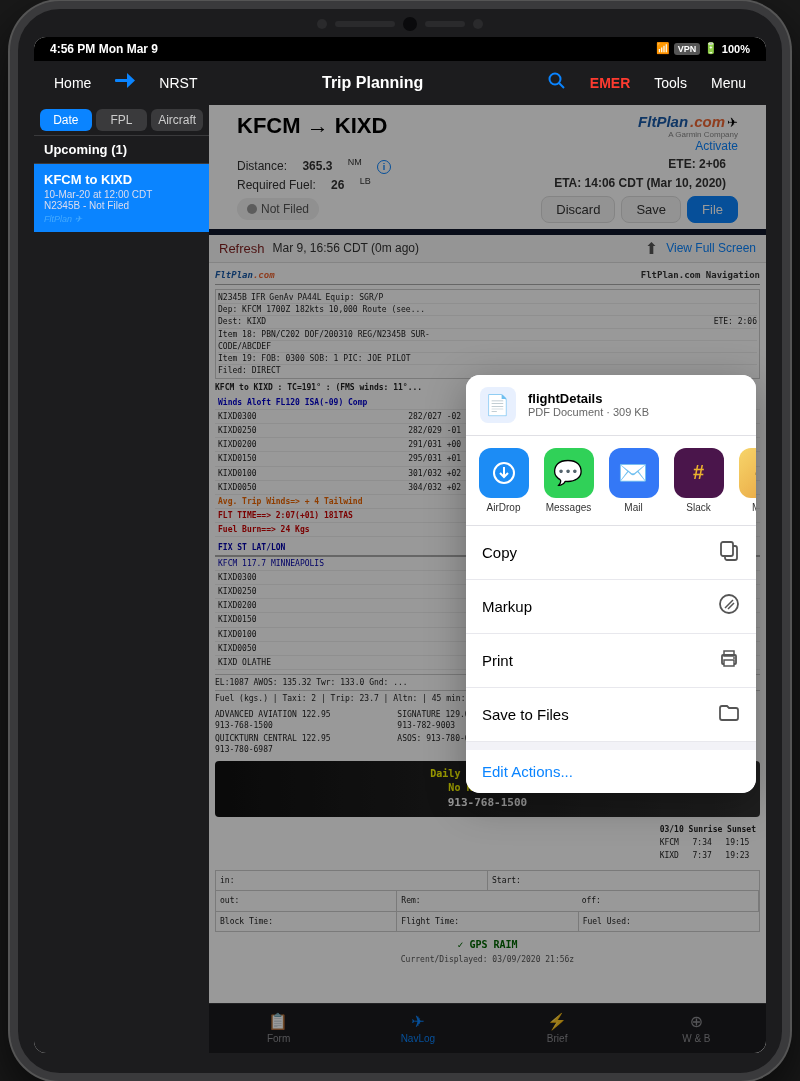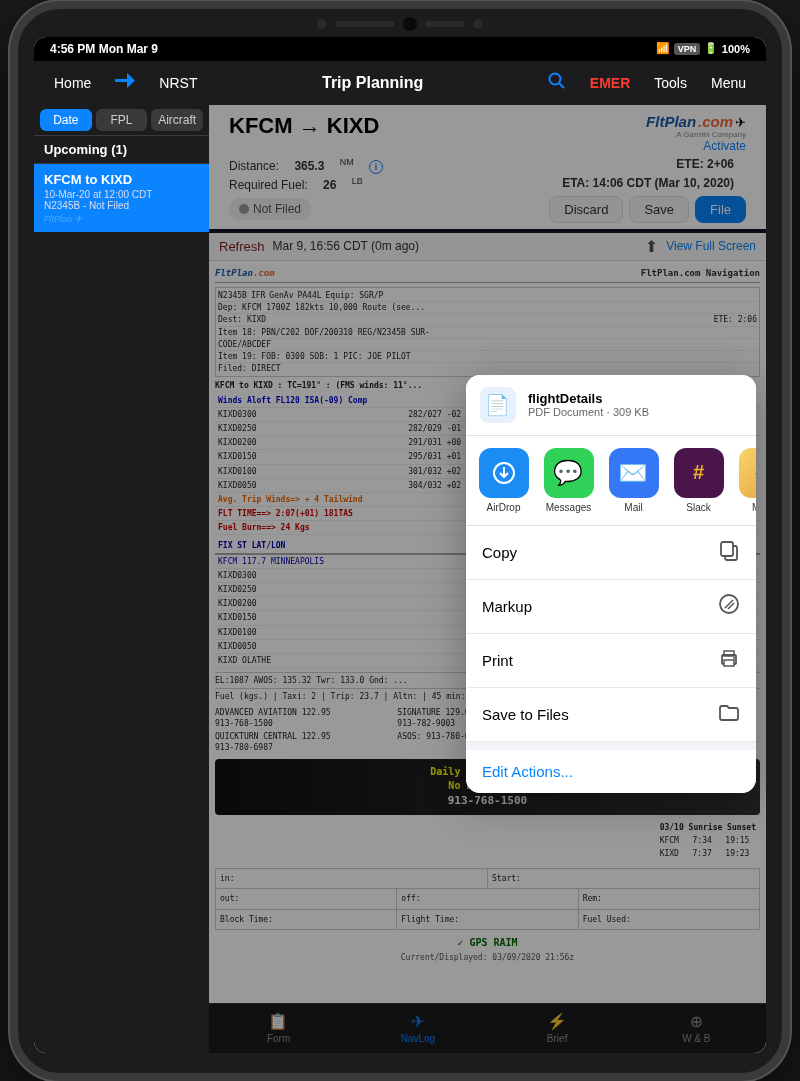--- a/index.html
+++ b/index.html
@@ -158,22 +158,22 @@
       flex: 1;
       display: flex;
       flex-direction: column;
       overflow: hidden;
       background: #fff;
       position: relative;
     }
     
     .trip-header {
       background: #fff;
-      border-bottom: 4px solid #0f172a;
-      padding: 8px 20px 6px;
+      border-bottom: 6px solid #0f172a;
+      padding: 8px 28px 6px;
       flex-shrink: 0;
     }
     .trip-title-row {
       display: flex;
       justify-content: space-between;
       align-items: flex-start;
       margin-bottom: 4px;
     }
     .trip-route {
       font-size: 22px;
@@ -705,22 +705,22 @@
                 </table>
             </div>
 
             <div style="margin-top:8px;border:1px solid #ccc;">
               <div style="display:flex;border-bottom:1px solid #ccc;">
                 <div style="flex:1;padding:4px;font-size:8px;border-right:1px solid #ccc;">in:</div>
                 <div style="flex:1;padding:4px;font-size:8px;">Start:</div>
               </div>
               <div style="display:flex;border-bottom:1px solid #ccc;">
                 <div style="flex:1;padding:4px;font-size:8px;border-right:1px solid #ccc;">out:</div>
+                <div style="flex:1;padding:4px;font-size:8px;">Rem:</div>
                 <div style="flex:1;padding:4px;font-size:8px;border-right:1px solid #ccc;">off:</div>
-                <div style="flex:1;padding:4px;font-size:8px;">Rem:</div>
               </div>
               <div style="display:flex;">
                 <div style="flex:1;padding:4px;font-size:8px;border-right:1px solid #ccc;">Block Time:</div>
                 <div style="flex:1;padding:4px;font-size:8px;border-right:1px solid #ccc;">Flight Time:</div>
                 <div style="flex:1;padding:4px;font-size:8px;">Fuel Used:</div>
               </div>
             </div>
 
             <div style="text-align:center;margin-top:6px;color:#060;font-size:10px;font-weight:bold;">✓ GPS RAIM</div>
             <div style="text-align:center;font-size:8px;color:#555;margin-top:2px;margin-bottom:4px;">Current/Displayed: 03/09/2020 21:56z</div>

